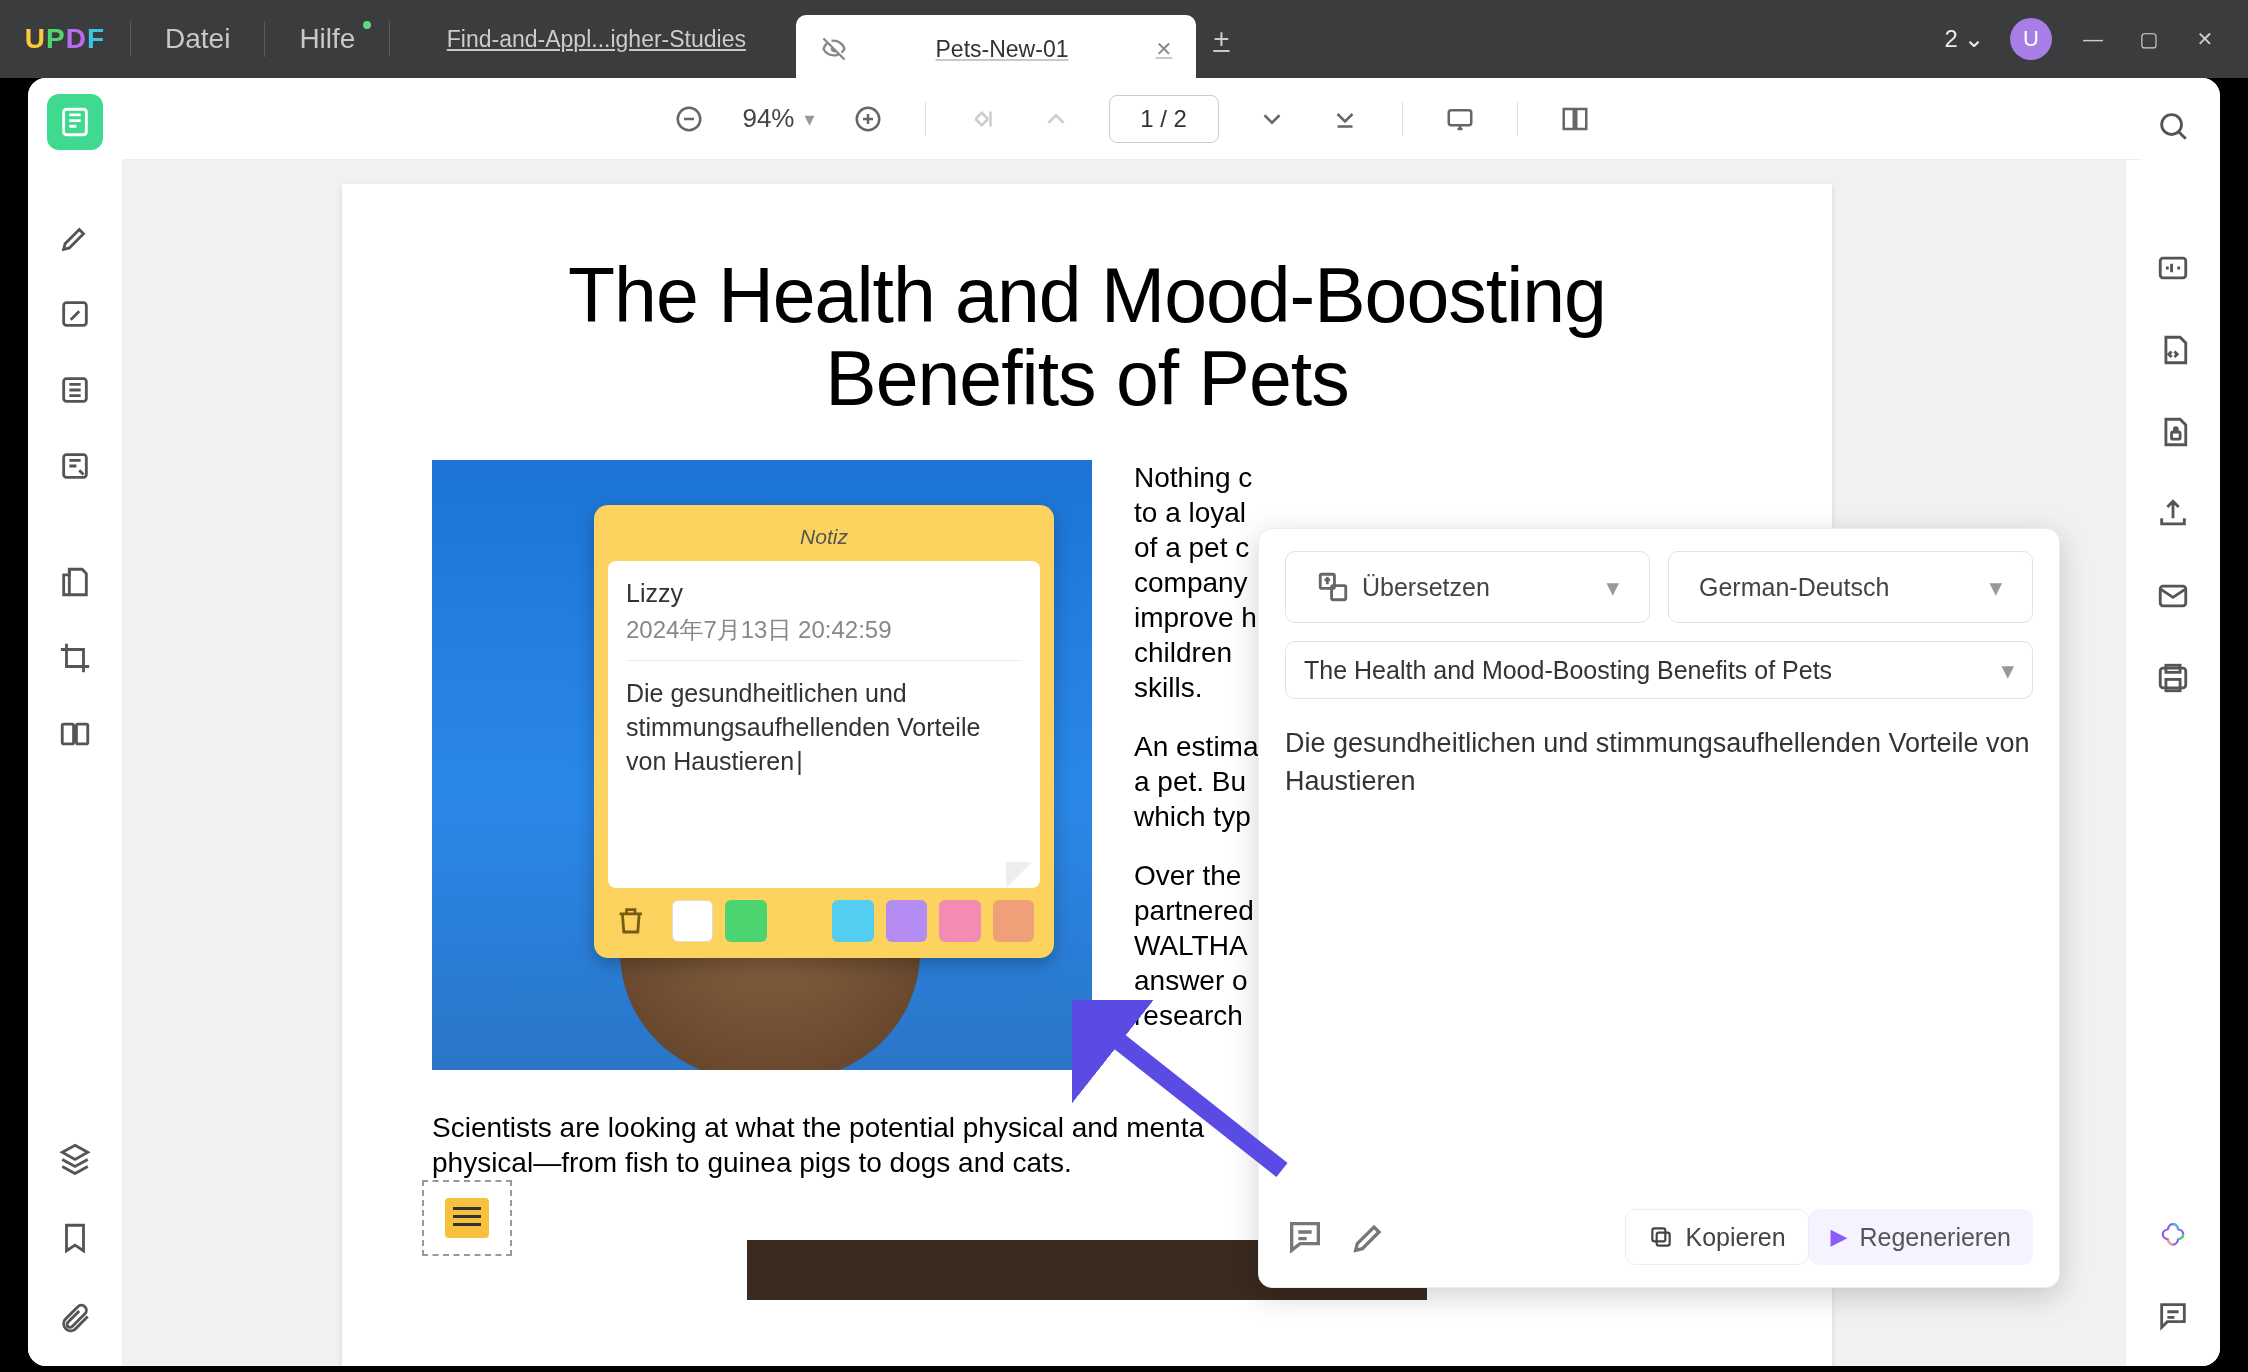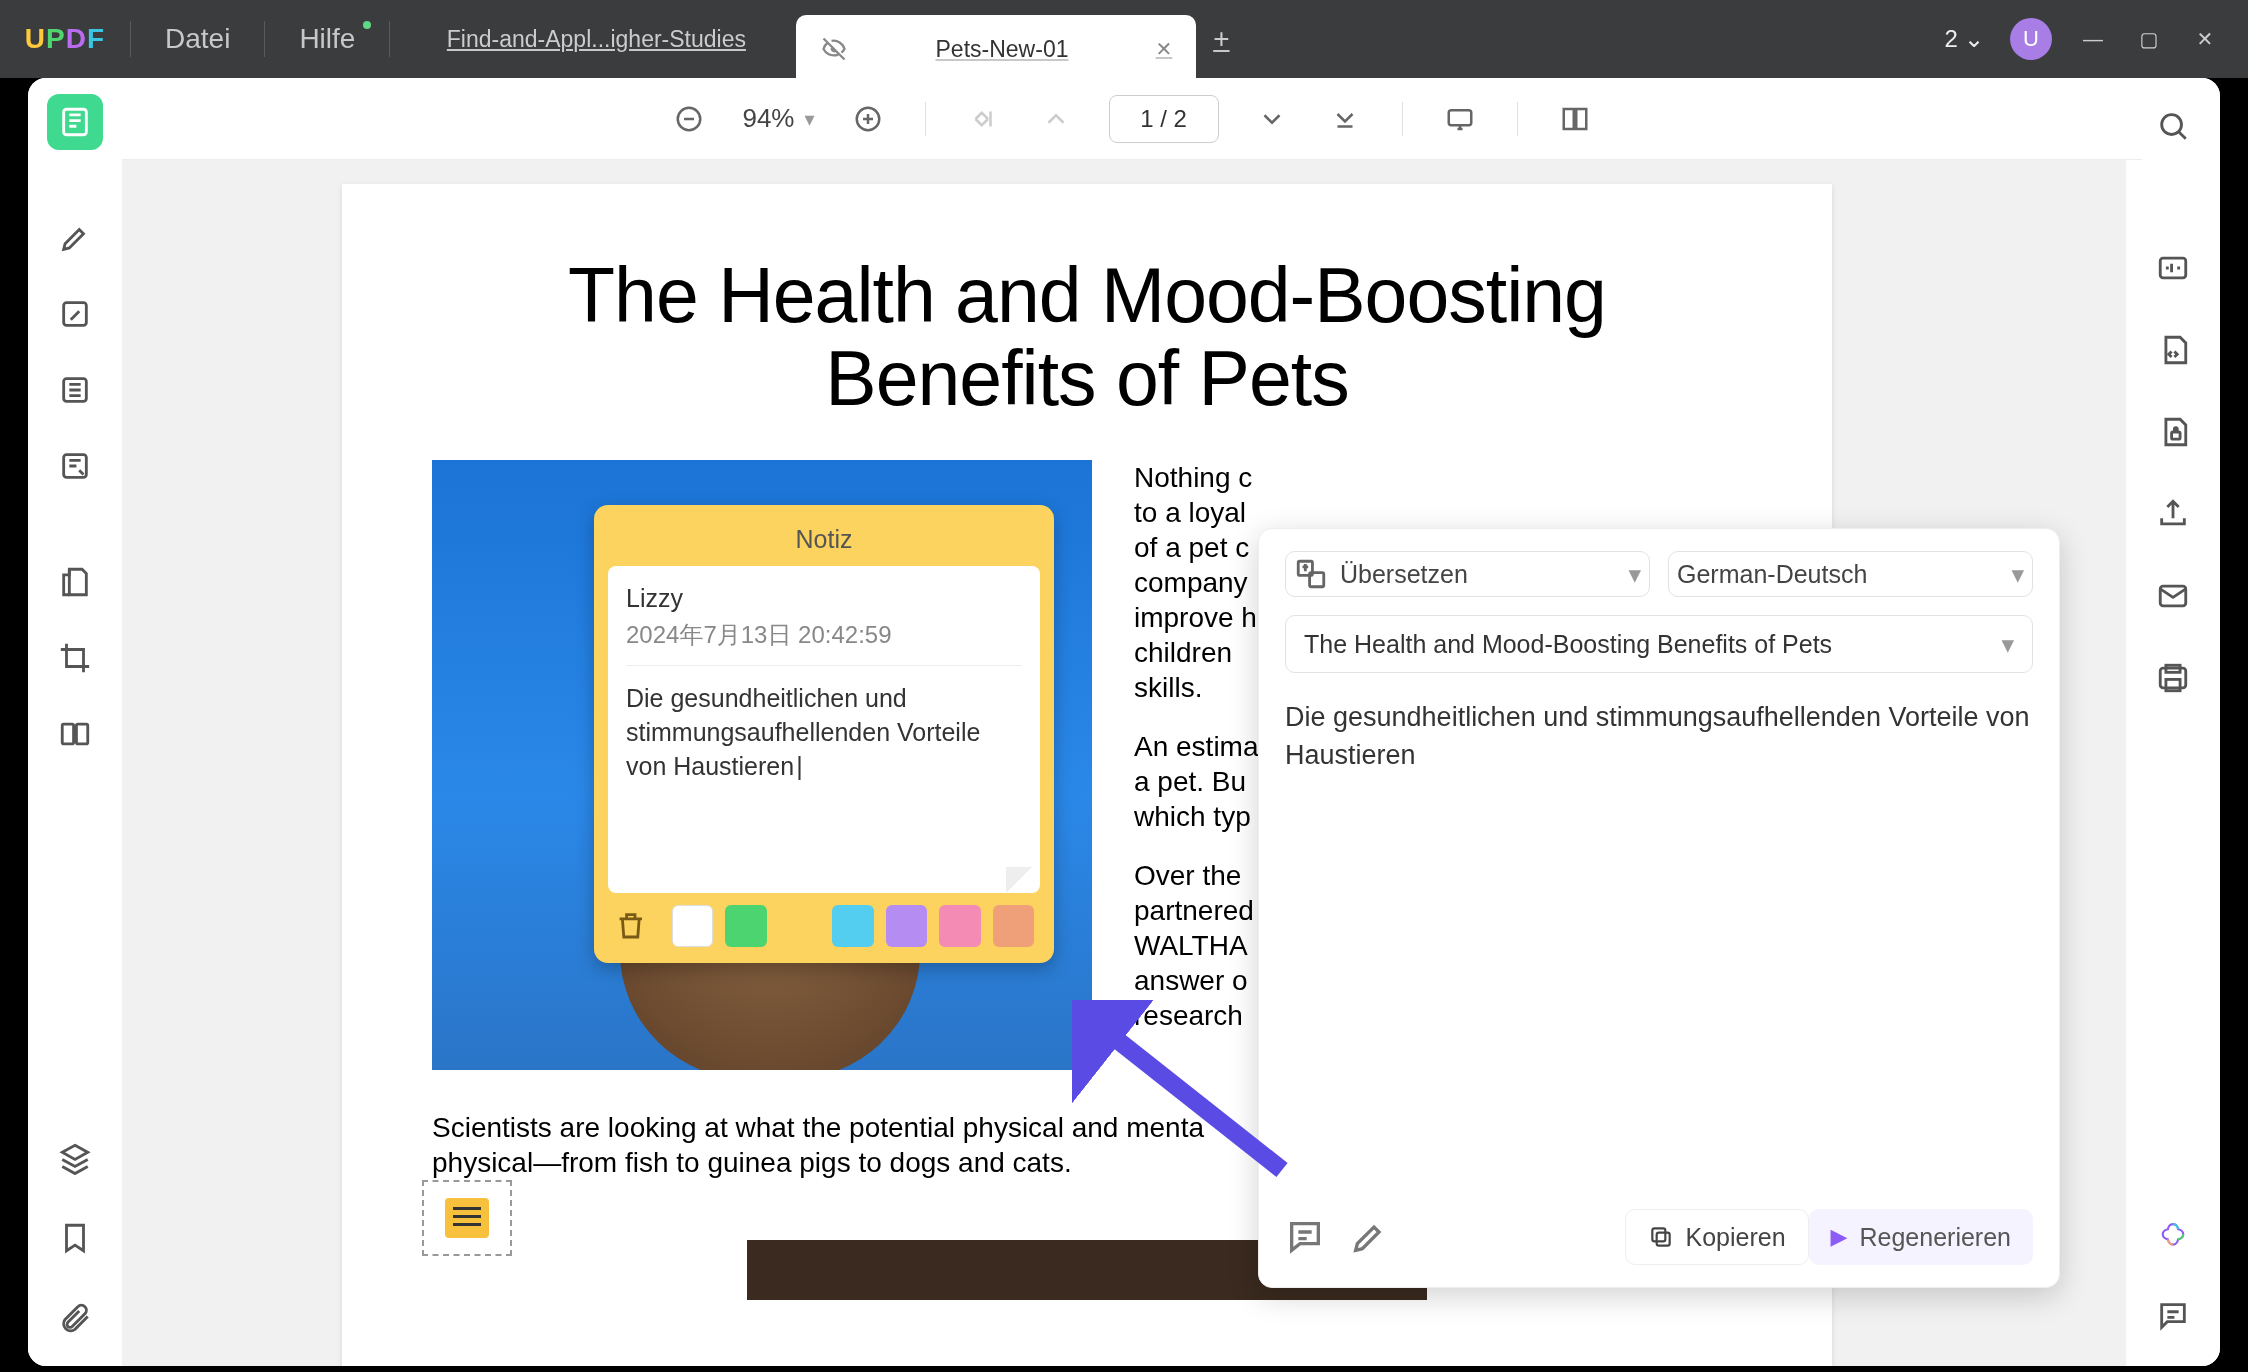--- a/index.html
+++ b/index.html
@@ -58,35 +58,35 @@
 .cat-head{position:absolute;top:50px;left:28px;width:300px;height:290px;background:radial-gradient(circle at 50% 40%, #8a6543, #6b4a2f 70%, #5a3e28);border-radius:48% 48% 44% 44%;}
 .doc-text { flex:1; font-size:28px; line-height:1.25; color:#000; font-family: Arial, sans-serif; }
 .doc-text p { margin-bottom:24px; }
 .para-full { font-size:28px; line-height:1.25; color:#000; font-family:Arial,sans-serif; margin-top:40px; }
 .note-badge { position:absolute; top:1020px; left:300px; width:90px; height:76px; border:2px dashed #999; display:flex; align-items:center; justify-content:center; }
 .note-badge-ic { width:44px; height:40px; background:#f7c03d; border-radius:4px; position:relative; }
 .note-badge-ic::before{content:"";position:absolute;top:9px;left:8px;right:8px;height:3px;background:#333;box-shadow:0 8px 0 #333, 0 16px 0 #333;}
 
 
 .sticky { position:absolute; top:345px; left:472px; width:460px; background:#fbd35e; border-radius:14px; box-shadow:0 6px 18px rgba(0,0,0,0.25); padding:14px; z-index:5; }
-.sticky-title { text-align:center; font-size:25px; color:#555; padding:6px 0 12px; }
+.sticky-title { text-align:center; font-size:21px; color:#555; padding:6px 0 12px;font-style:italic; }
 .sticky-card { background:#fff; border-radius:8px; padding:18px 18px 110px; }
 .sticky-author { font-size:25px; color:#333; }
 .sticky-date { font-size:24px; color:#888; margin-top:6px; padding-bottom:14px; border-bottom:1px solid #eee; }
 .sticky-body { font-size:25px; color:#333; margin-top:16px; line-height:1.35; }
 .sticky-body::after { content:"|"; color:#333; margin-left:2px; }
 .sticky-corner{position:absolute; right:22px; bottom:70px; width:0;height:0; border-top:26px solid #eee; border-right:26px solid transparent; }
 .sticky-footer { display:flex; align-items:center; gap:12px; padding:12px 6px 2px; }
 .sticky-trash { width:34px; height:34px; color:#7a5b16; }
 .swatch { width:42px; height:42px; border-radius:6px; }
 
 
 .ai-panel { position:absolute; top:368px; left:1136px; width:802px; height:760px; background:#fff; border-radius:14px; box-shadow:0 8px 30px rgba(0,0,0,0.18); z-index:6; border:1px solid #eee; padding:22px 26px; display:flex; flex-direction:column; }
 .ai-row { display:flex; gap:18px; }
-.ai-select { flex:1; height:46px; border:1px solid #e2e2e2; border-radius:10px; display:flex; align-items:center; padding:0 8px; font-size:25px; color:#444; justify-content:space-between; }
+.ai-select { flex:1; height:72px; border:1px solid #e2e2e2; border-radius:10px; display:flex; align-items:center; padding:0 30px; font-size:25px; color:#444; justify-content:space-between; }
 .ai-select-ic { width:34px; height:34px; margin-right:12px; color:#666; }
 .ai-input { margin-top:18px; height:58px; border:1px solid #e2e2e2; border-radius:10px; display:flex; align-items:center; padding:0 18px; font-size:25px; color:#333; justify-content:space-between; }
 .ai-result { margin-top:26px; font-size:27px; color:#333; line-height:1.4; }
 .ai-footer { margin-top:auto; display:flex; align-items:center; gap:24px; padding-top:16px; }
 .ai-ic { width:40px; height:40px; color:#777; }
 .ai-btn { margin-left:auto; display:flex; align-items:center; gap:12px; height:56px; padding:0 22px; border:1px solid #eee; border-radius:10px; font-size:25px; color:#444; }
 .ai-btn.primary { background:#f5f3ff; border:none; color:#555; }
 .ai-arrow { color:#8b5cf6; font-size:22px; }
 .ai-btn-group{ display:flex; }
 

